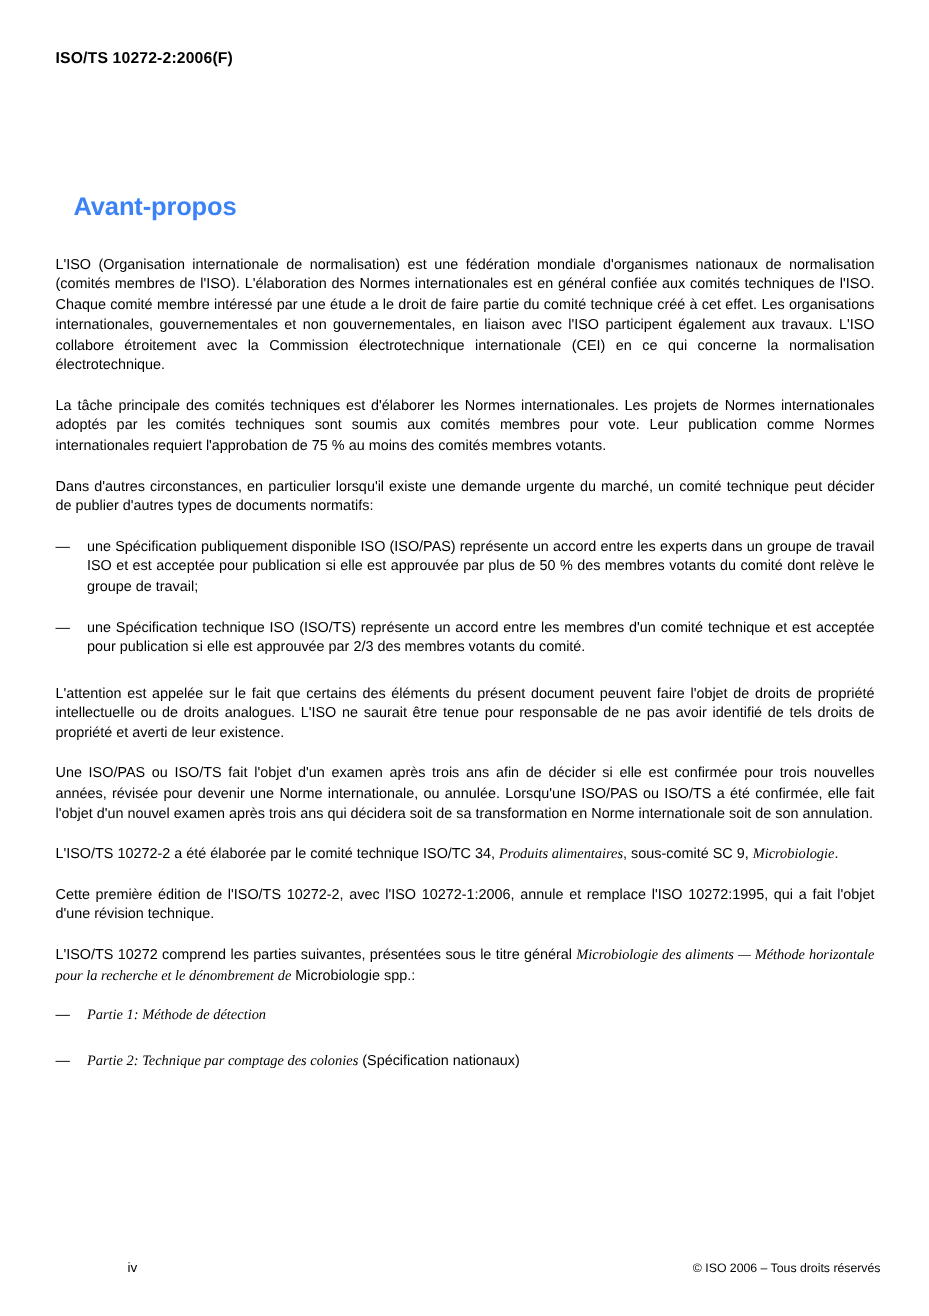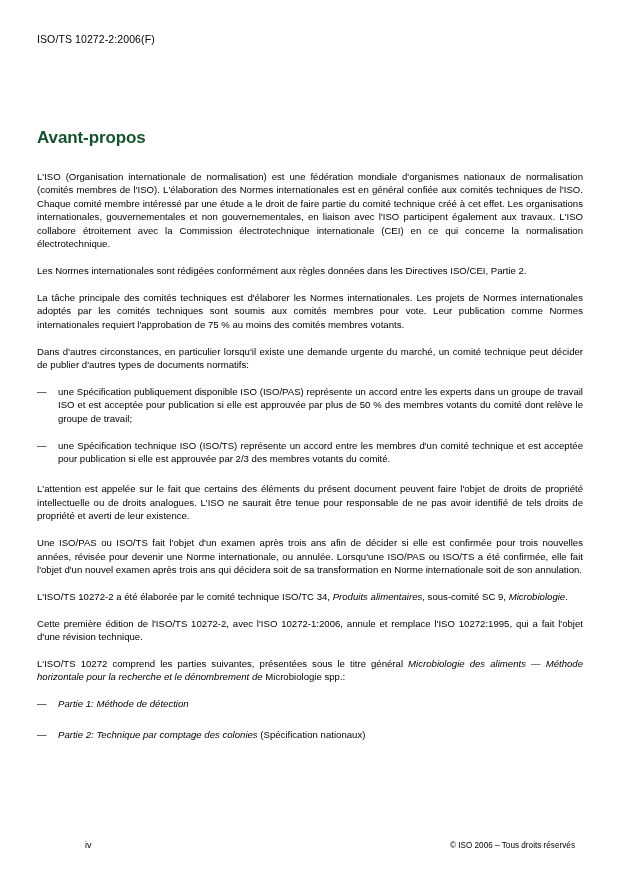--- a/index.html
+++ b/index.html
@@ -17,36 +17,36 @@
     height: 877px;
     background: #ffffff;
     overflow: hidden;
     box-sizing: border-box;
   }
   .doc-header {
     position: absolute;
     top: 33px;
     left: 37px;
     font-size: 10.5px;
-    font-weight: normal;
+    font-weight: bold;
     letter-spacing: 0.1px;
     color: #000;
   }
   .content {
     position: absolute;
     top: 128px;
     left: 37px;
     width: 546px;
   }
   h1.section-title {
     font-size: 17px;
     font-weight: bold;
-    margin: 0 0 22px 0;
+    margin: 0 0 22px 12px;
     letter-spacing: -0.1px;
-    color: #14532d;
+    color: #3b82f6;
   }
   p.para {
     font-size: 9.6px;
     line-height: 13.4px;
     text-align: justify;
     margin: 0 0 13.5px 0;
     color: #000;
     -webkit-hyphens: none;
     hyphens: none;
   }
@@ -62,26 +62,26 @@
     color: #000;
   }
   .dash-item .dash {
     position: absolute;
     left: 0;
     top: 0;
   }
   .dash-item.loose { margin-bottom: 17px; }
   .dash-item.last { margin-bottom: 0; }
 
-  .it { font-style: italic; }
+  .it { font-style: italic; font-family: Liberation Serif, serif; }
 
   .footer {
     position: absolute;
     left: 37px;
-    right: 44px;
+    right: 32px;
     bottom: 27px;
     display: flex;
     justify-content: space-between;
     align-items: baseline;
     font-size: 8.2px;
     color: #000;
     padding-left: 48px;
   }
   .footer .pageno { font-size: 9px; }
   .footer .copy { font-size: 8.2px; margin-top: 11px; }
@@ -92,21 +92,20 @@
 <div class="page">
 
   <div class="doc-header">ISO/TS 10272-2:2006(F)</div>
 
   <div class="content">
 
     <h1 class="section-title">Avant-propos</h1>
 
     <p class="para">L'ISO (Organisation internationale de normalisation) est une fédération mondiale d'organismes nationaux de normalisation (comités membres de l'ISO). L'élaboration des Normes internationales est en général confiée aux comités techniques de l'ISO. Chaque comité membre intéressé par une étude a le droit de faire partie du comité technique créé à cet effet. Les organisations internationales, gouvernementales et non gouvernementales, en liaison avec l'ISO participent également aux travaux. L'ISO collabore étroitement avec la Commission électrotechnique internationale (CEI) en ce qui concerne la normalisation électrotechnique.</p>
 
-    <p class="para">Les Normes internationales sont rédigées conformément aux règles données dans les Directives ISO/CEI, Partie 2.</p>
 
     <p class="para">La tâche principale des comités techniques est d'élaborer les Normes internationales. Les projets de Normes internationales adoptés par les comités techniques sont soumis aux comités membres pour vote. Leur publication comme Normes internationales requiert l'approbation de 75 % au moins des comités membres votants.</p>
 
     <p class="para">Dans d'autres circonstances, en particulier lorsqu'il existe une demande urgente du marché, un comité technique peut décider de publier d'autres types de documents normatifs:</p>
 
     <div class="dash-item">
       <span class="dash">—</span>
       <span>une Spécification publiquement disponible ISO (ISO/PAS) représente un accord entre les experts dans un groupe de travail ISO et est acceptée pour publication si elle est approuvée par plus de 50 % des membres votants du comité dont relève le groupe de travail;</span>
     </div>
 

